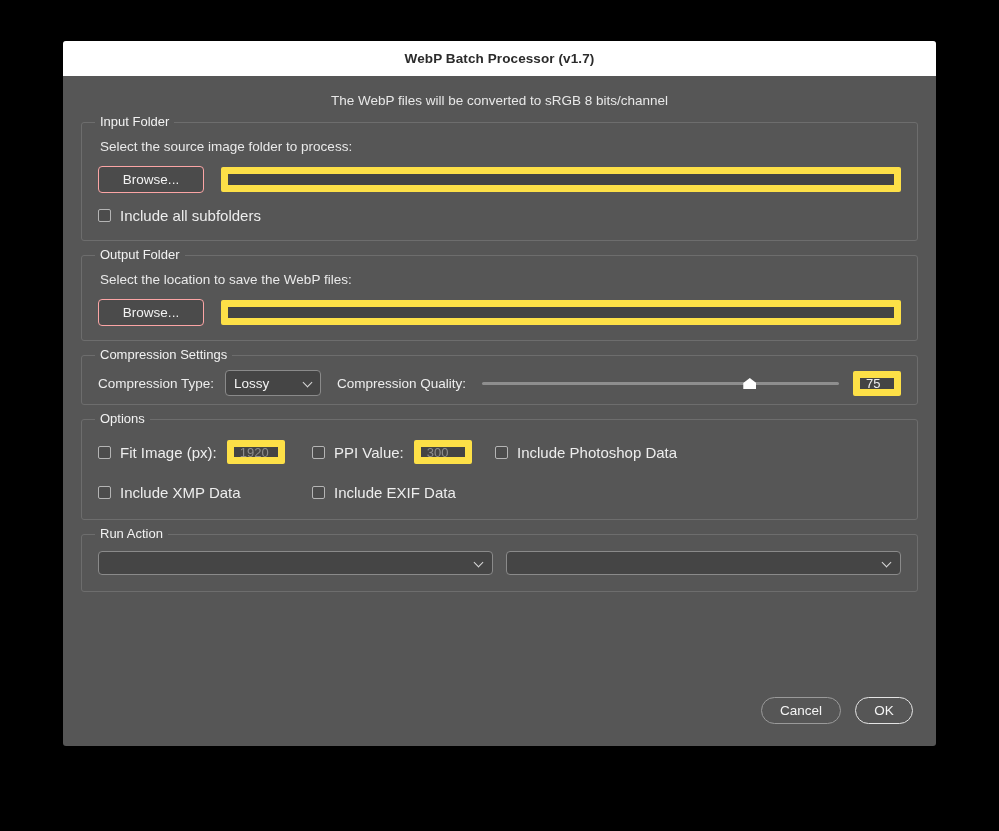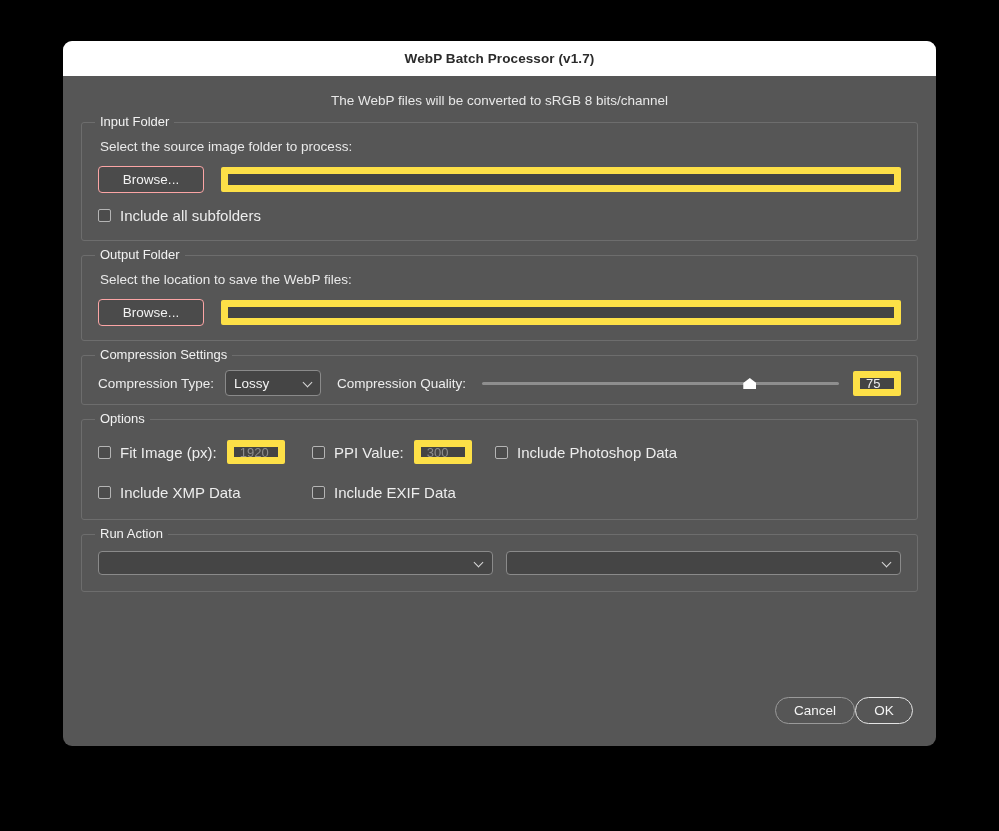--- a/index.html
+++ b/index.html
@@ -9,21 +9,21 @@
     background: #000000;
     font-family: "Liberation Sans", sans-serif;
     overflow: hidden;
   }
 
   #dialog {
     position: absolute;
     left: 63px; top: 41px;
     width: 873px; height: 705px;
     background: #565656;
-    border-radius: 9px;
+    border-radius: 3px;
     overflow: hidden;
     display: flex;
     flex-direction: column;
     justify-content: space-between;
   }
 
   #titlebar {
     height: 35px;
     background: #ffffff;
     display: flex;
@@ -231,20 +231,21 @@
     border-bottom: 1.6px solid #d8d8d8;
     transform: rotate(45deg);
   }
 
   
   #footer {
     flex: 0 0 auto;
     display: flex;
     justify-content: flex-end;
     align-items: center;
+    gap: 14px;
     padding: 0 23px 22px 0;
   }
   .pill {
     border-radius: 14px;
     height: 27px;
     min-width: 58px;
     padding: 0 18px;
     font-size: 13.5px;
     font-family: "Liberation Sans", sans-serif;
     color: #f4f4f4;

